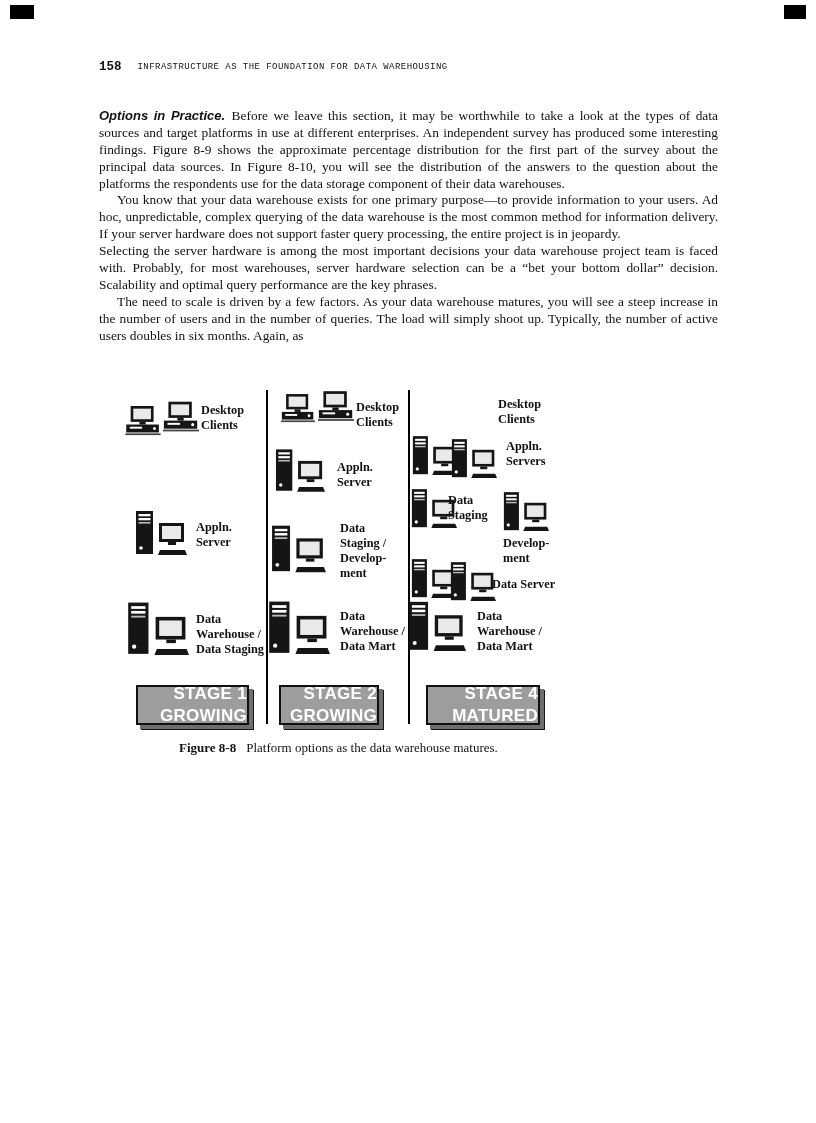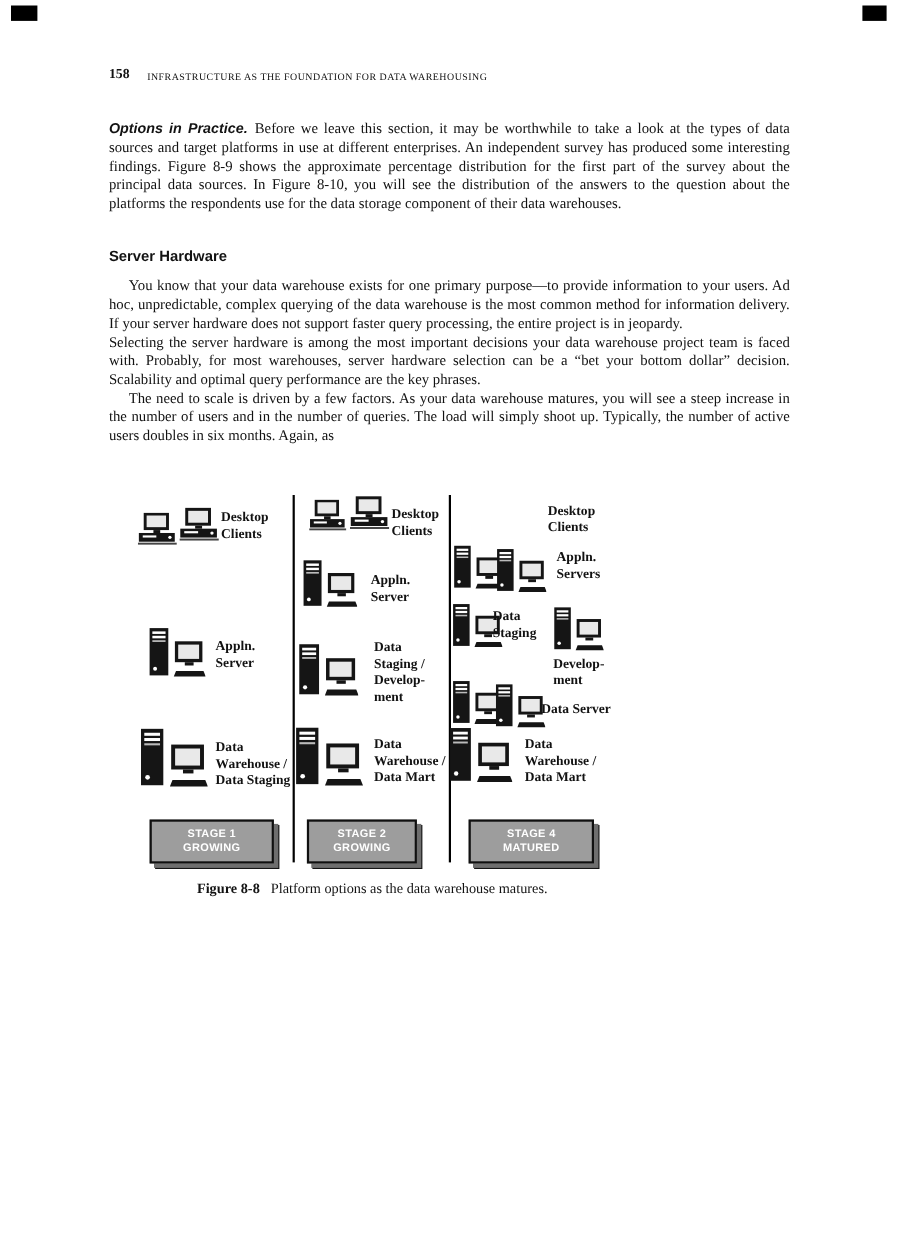--- a/index.html
+++ b/index.html
@@ -12,22 +12,22 @@
     color:#121212;
     overflow:hidden;
   }
   .scan-mark { position:absolute; background:#000; }
   .scan-mark.tl { left:10px; top:5px; width:24px; height:14px; }
   .scan-mark.tr { left:784px; top:5px; width:22px; height:14px; }
 
   .content { position:absolute; left:99px; top:60px; width:619px; }
 
   .running-header {
-    display:flex; align-items:flex-end; gap:16px;
-    font-family:Liberation Serif, serif;
+    display:flex; align-items:center; gap:16px;
+    font-family:Liberation Mono, monospace;
     margin-bottom:34px;
   }
   .page-num { font-weight:bold; font-size:12.5px; }
   .running-head { font-size:9px; letter-spacing:0.45px; }
 
   p.body {
     font-size:13.4px; line-height:1.26; text-align:justify;
   }
   p.after-gap { margin-top:22px; }
   .lead {
@@ -58,22 +58,22 @@
     font-weight:bold; font-size:12.3px; line-height:1.22;
     white-space:pre-line;
   }
   .stage-box {
     position:absolute; top:297px; height:40px;
     background:#9d9d9d;
     border:2px solid #101010;
     box-shadow:4px 4px 0 0 #6e6e6e, 5px 5px 0 0 #141414;
     color:#ffffff;
     font-family:"Liberation Sans", sans-serif;
-    font-weight:bold; font-size:10px; line-height:1.35;
-    text-align:center;
+    font-weight:bold; font-size:17px; line-height:1.35;
+    text-align:right;
     display:flex; flex-direction:column; justify-content:center;
     letter-spacing:0.3px;
   }
   .caption {
     position:absolute; left:80px; top:352px;
     font-size:13px;
   }
   .caption .cap-label { font-weight:bold; padding-right:10px; }
   .svg-defs { position:absolute; width:0; height:0; overflow:hidden; }
 </style>
@@ -112,21 +112,20 @@
   <div class="content">
 
     <div class="running-header">
       <span class="page-num">158</span>
       <span class="running-head">INFRASTRUCTURE AS THE FOUNDATION FOR DATA WAREHOUSING</span>
     </div>
 
 
     <p class="body after-gap"><span class="lead">Options in Practice.</span><span>Before we leave this section, it may be worthwhile to take a look at the types of data sources and target platforms in use at different enterprises. An independent survey has produced some interesting findings. Figure 8-9 shows the approximate percentage distribution for the first part of the survey about the principal data sources. In Figure 8-10, you will see the distribution of the answers to the question about the platforms the respondents use for the data storage component of their data warehouses.</span></p>
 
-    <h2 class="section">Server Hardware</h2>
 
     <p class="body indent">You know that your data warehouse exists for one primary purpose—to provide information to your users. Ad hoc, unpredictable, complex querying of the data warehouse is the most common method for information delivery. If your server hardware does not support faster query processing, the entire project is in jeopardy.</p>
     <p class="body">Selecting the server hardware is among the most important decisions your data warehouse project team is faced with. Probably, for most warehouses, server hardware selection can be a “bet your bottom dollar” decision. Scalability and optimal query performance are the key phrases.</p>
     <p class="body indent">The need to scale is driven by a few factors. As your data warehouse matures, you will see a steep increase in the number of users and in the number of queries. The load will simply shoot up. Typically, the number of active users doubles in six months. Again, as</p>
 
     <div class="figure">
 
       <div class="vline v1"></div>
       <div class="vline v2"></div>
 

